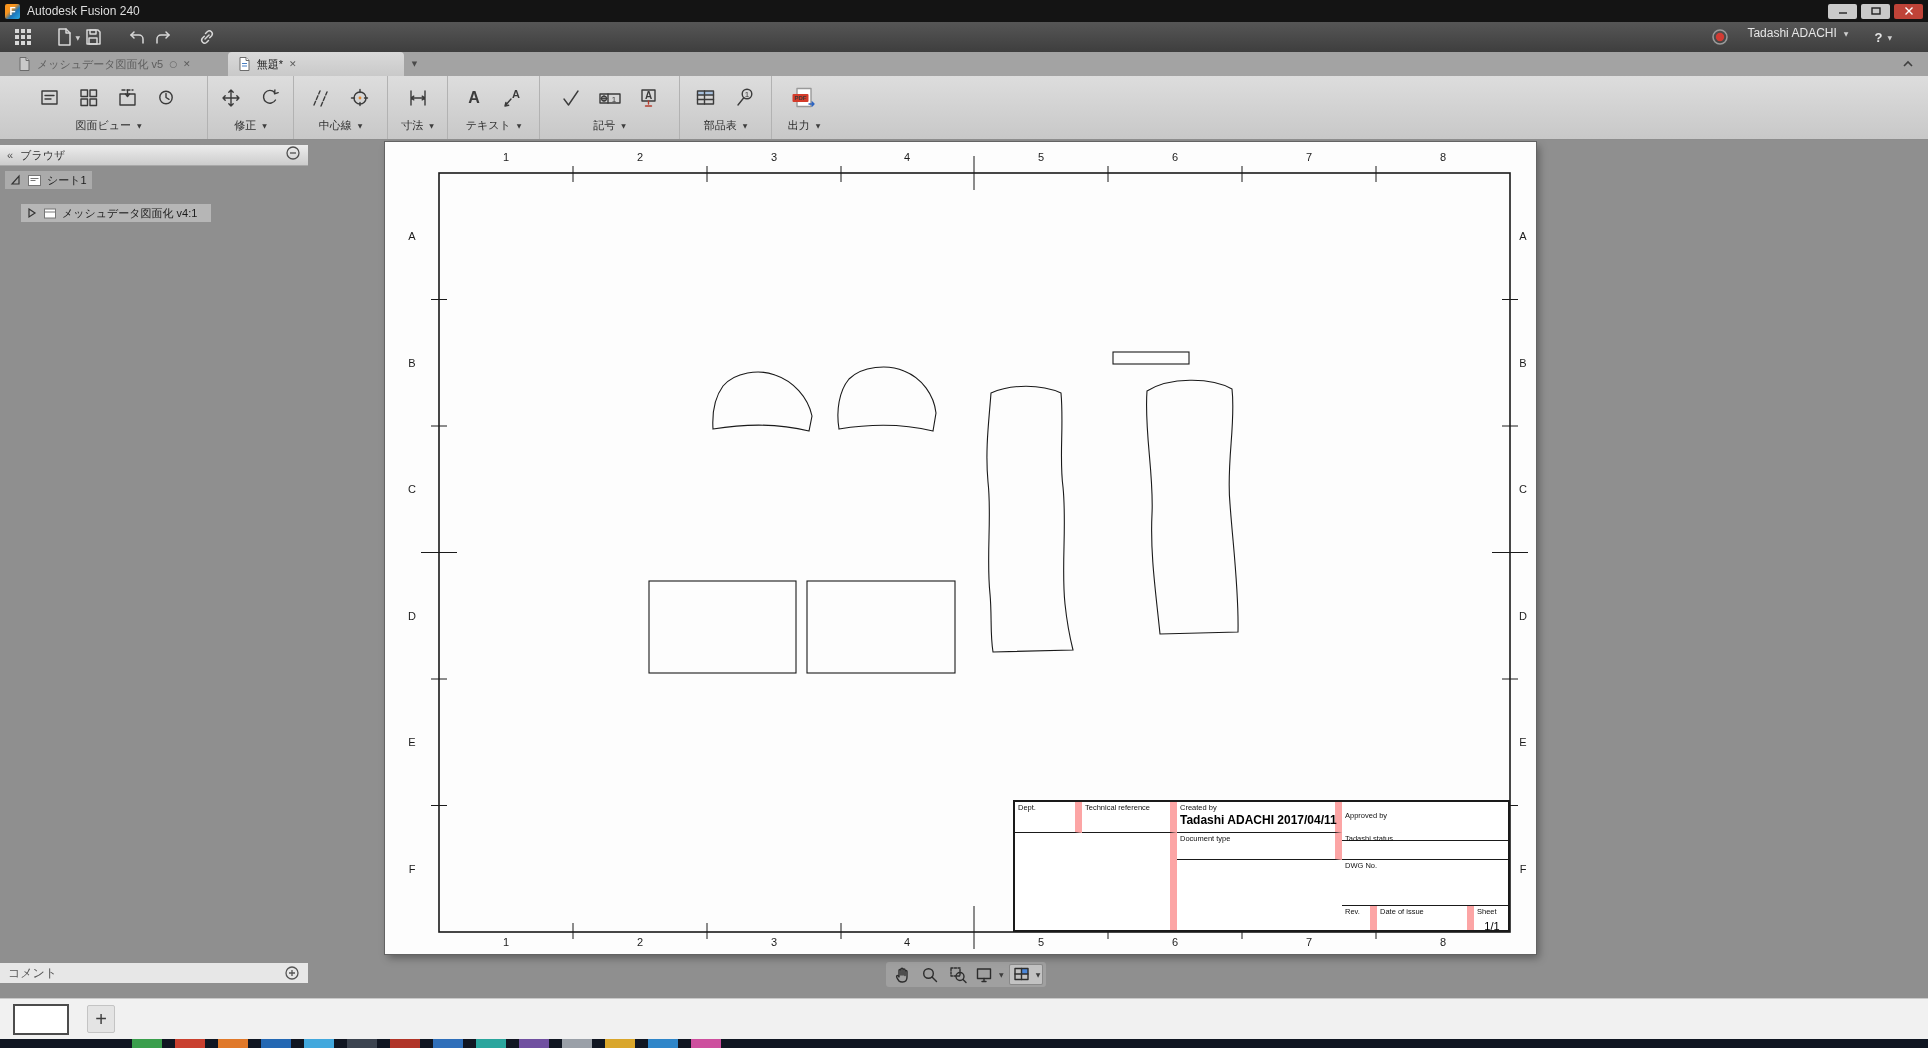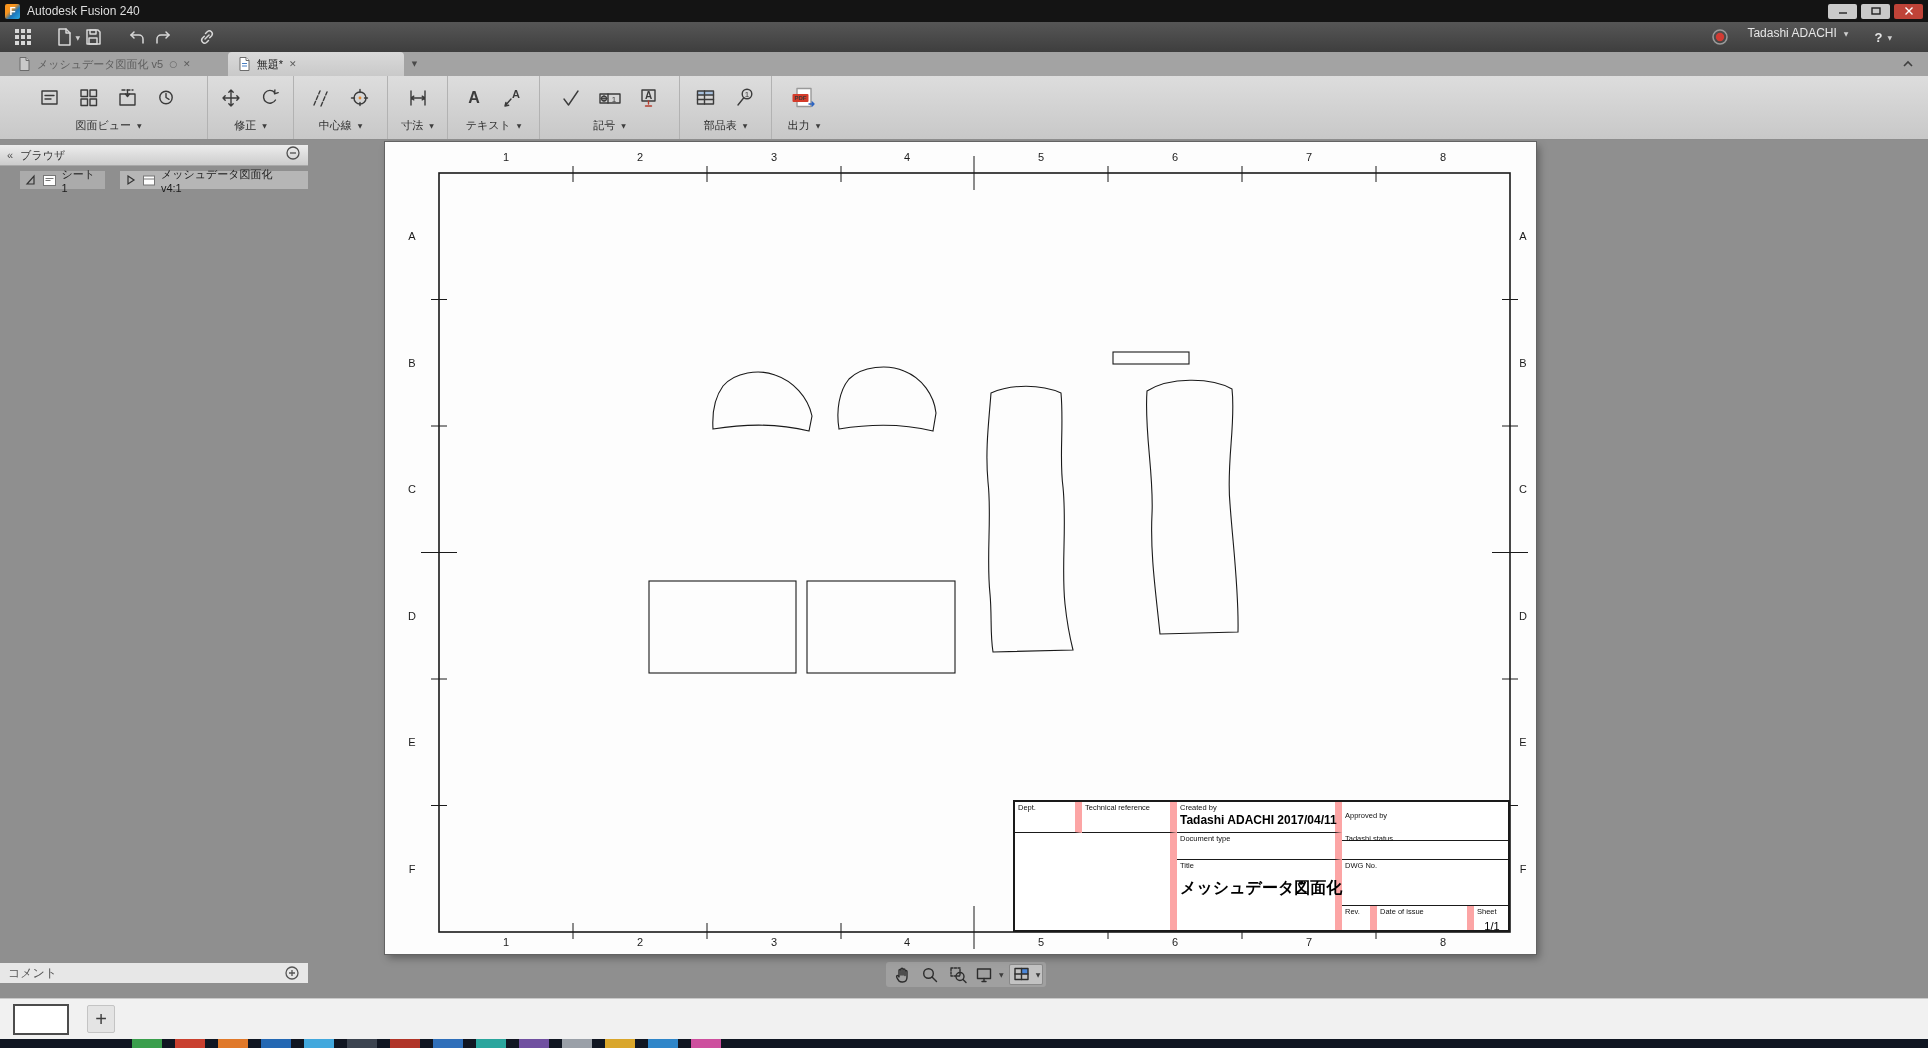--- a/index.html
+++ b/index.html
@@ -65,26 +65,26 @@
   .tv-name { display:block; font-size:12px; font-weight:bold; color:#000; white-space:nowrap; margin-top:1px; }
   .tv-title { display:block; font-size:16px; font-weight:bold; color:#000; white-space:nowrap; margin-top:8px; }
   .tv-sheet { display:block; font-size:11px; color:#000; text-align:center; margin-top:4px; }
 
   
   .browser { position:absolute; left:0; top:5px; width:308px; }
   .bheader { height:21px; background:linear-gradient(rgba(242,242,242,0.95),rgba(208,208,208,0.95)); border-bottom:1px solid rgba(140,140,140,0.7); display:flex; align-items:center; padding:0 7px; gap:7px; }
   .bheader .chev { color:#4f4f4f; font-size:11px; }
   .btitle { font-size:11px; color:#333; flex:1; }
   .bminus svg { stroke:#4f4f4f; fill:none; stroke-width:1.3; }
-  .btree { padding:5px 0 0 20px; display:flex; gap:15px; }
+  .btree { padding:5px 0 0 5px; display:flex; flex-direction:column; gap:15px; }
   .trow { display:flex; align-items:center; gap:5px; height:18px; font-size:11px; color:#1b1b1b; padding:0 5px; width:max-content; }
   .trow svg.arrow { stroke:#333; fill:none; stroke-width:1.2; }
   .trow svg.ticon { stroke:#777; fill:#fff; stroke-width:1; }
   .trow.root { background:rgba(255,255,255,0.25); }
-  .trow.child { background:rgba(186,186,186,0.9); padding-right:14px; }
+  .trow.child { margin-left:16px; background:rgba(186,186,186,0.9); padding-right:14px; }
 
   
   .comment { position:absolute; left:0; top:823px; width:308px; height:20px; background:rgba(238,238,238,0.93); display:flex; align-items:center; padding:0 8px; gap:8px; }
   .comment .clabel { font-size:12px; color:#555; flex:1; }
   .comment svg { stroke:#555; fill:none; stroke-width:1.3; }
 
   
   .navbar { position:absolute; left:886px; top:822px; height:25px; display:flex; align-items:center; gap:3px; background:rgba(210,210,210,0.25); border-radius:3px; padding:0 3px; }
   .navbar svg { stroke:#2c2c2c; fill:none; stroke-width:1.4; stroke-linecap:round; stroke-linejoin:round; }
   .navbtn { height:21px; min-width:25px; display:flex; align-items:center; justify-content:center; gap:2px; border-radius:2px; padding:0 2px; }
@@ -485,24 +485,20 @@
         </div>
         <div class="tcell bb" style="left:327px;top:8px;width:168px;height:31px">
           <span class="tlabel">Approved by</span>
         </div>
         <div class="tcell br" style="left:0;top:31px;width:162px;height:97px"></div>
         <div class="tcell br bb" style="left:162px;top:31px;width:165px;height:27px">
           <span class="tlabel">Document type</span>
         </div>
         <div class="tcell bb" style="left:327px;top:31px;width:168px;height:27px">
           <span class="tlabel">Tadashi status</span>
-        </div>
-        <div class="tcell br" style="left:162px;top:58px;width:165px;height:70px">
-          <span class="tlabel">Title</span>
-          <span class="tv-title">メッシュデータ図面化</span>
         </div>
         <div class="tcell bb" style="left:327px;top:58px;width:168px;height:46px">
           <span class="tlabel">DWG No.</span>
         </div>
         <div class="tcell br" style="left:327px;top:104px;width:35px;height:24px">
           <span class="tlabel">Rev.</span>
         </div>
         <div class="tcell br" style="left:362px;top:104px;width:97px;height:24px">
           <span class="tlabel">Date of issue</span>
         </div>

